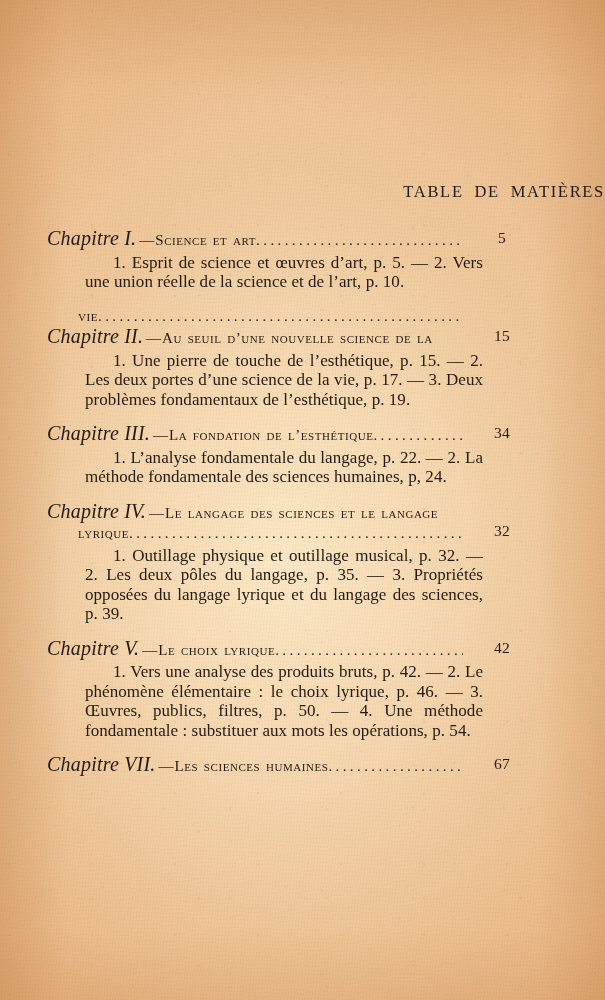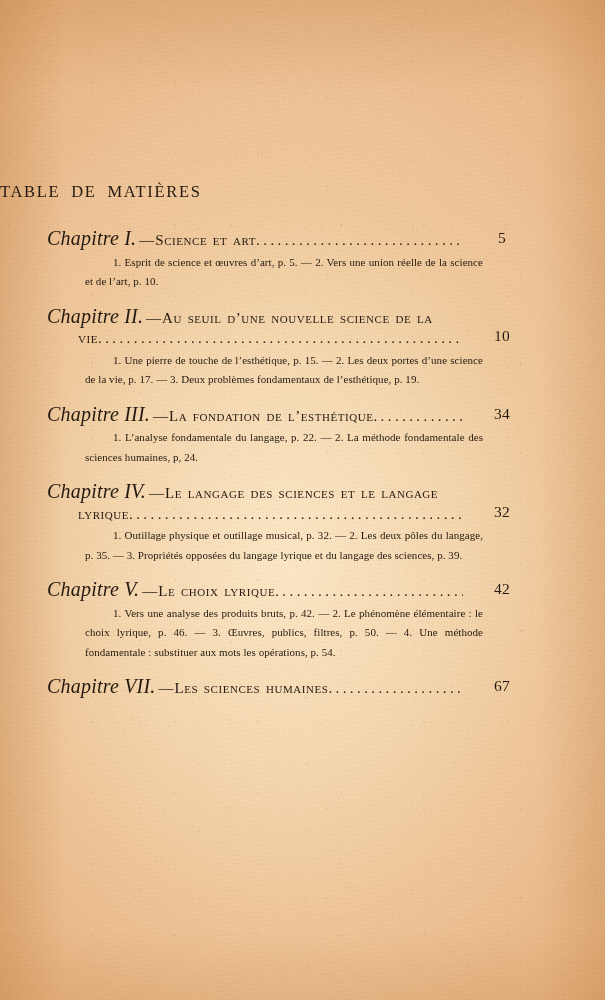--- a/index.html
+++ b/index.html
@@ -90,21 +90,21 @@
     z-index: 3;
     color: #241a10;
   }
 
   
   .toc-title {
     position: absolute;
     left: 0;
     top: 182px;
     width: 605px;
-    text-align: left;
+    text-align: right;
     font-size: 16.5px;
     letter-spacing: 1.7px;
     word-spacing: 5px;
     color: #241a10;
   }
 
   
   .toc-list {
     position: absolute;
     left: 47px;
@@ -175,21 +175,21 @@
   .pageno.row2 { top: 20.5px; }
 
   
   .entry-desc {
     margin-top: 2px;
     padding-left: 38px;
     padding-right: 42px;
     text-indent: 28px;
     text-align: justify;
     text-align-last: left;
-    font-size: 11px;
+    font-size: 17px;
     line-height: 19.5px;
     letter-spacing: 0.05px;
   }
 </style>
 </head>
 <body>
 
 <div id="page">
   <div id="grain"></div>
   <div id="speckle"></div>
@@ -202,23 +202,23 @@
     <div class="toc-list">
         <div class="toc-entry">
           <div class="entry-head">
             <span class="head-line"><span class="chap-label">Chapitre I.</span><span class="dash">—</span><span class="chap-title">Science et art</span><span class="leader"></span></span>
             <span class="pageno">5</span>
           </div>
           <div class="entry-desc">1. Esprit de science et œuvres d’art, p. 5. — 2. Vers une union réelle de la science et de l’art, p. 10.</div>
         </div>
         <div class="toc-entry">
           <div class="entry-head">
+            <span class="head-line indent"><span class="chap-title">vie</span><span class="leader"></span></span>
             <span class="head-line"><span class="chap-label">Chapitre II.</span><span class="dash">—</span><span class="chap-title">Au seuil d’une nouvelle science de la</span></span>
-            <span class="head-line indent"><span class="chap-title">vie</span><span class="leader"></span></span>
-            <span class="pageno row2">10</span>
+            <span class="pageno row2">15</span>
           </div>
           <div class="entry-desc">1. Une pierre de touche de l’esthétique, p. 15. — 2. Les deux portes d’une science de la vie, p. 17. — 3. Deux problèmes fondamentaux de l’esthétique, p. 19.</div>
         </div>
         <div class="toc-entry">
           <div class="entry-head">
             <span class="head-line"><span class="chap-label">Chapitre III.</span><span class="dash">—</span><span class="chap-title">La fondation de l’esthétique</span><span class="leader"></span></span>
             <span class="pageno">34</span>
           </div>
           <div class="entry-desc">1. L’analyse fondamentale du langage, p. 22. — 2. La méthode fondamentale des sciences humaines, p, 24.</div>
         </div>

